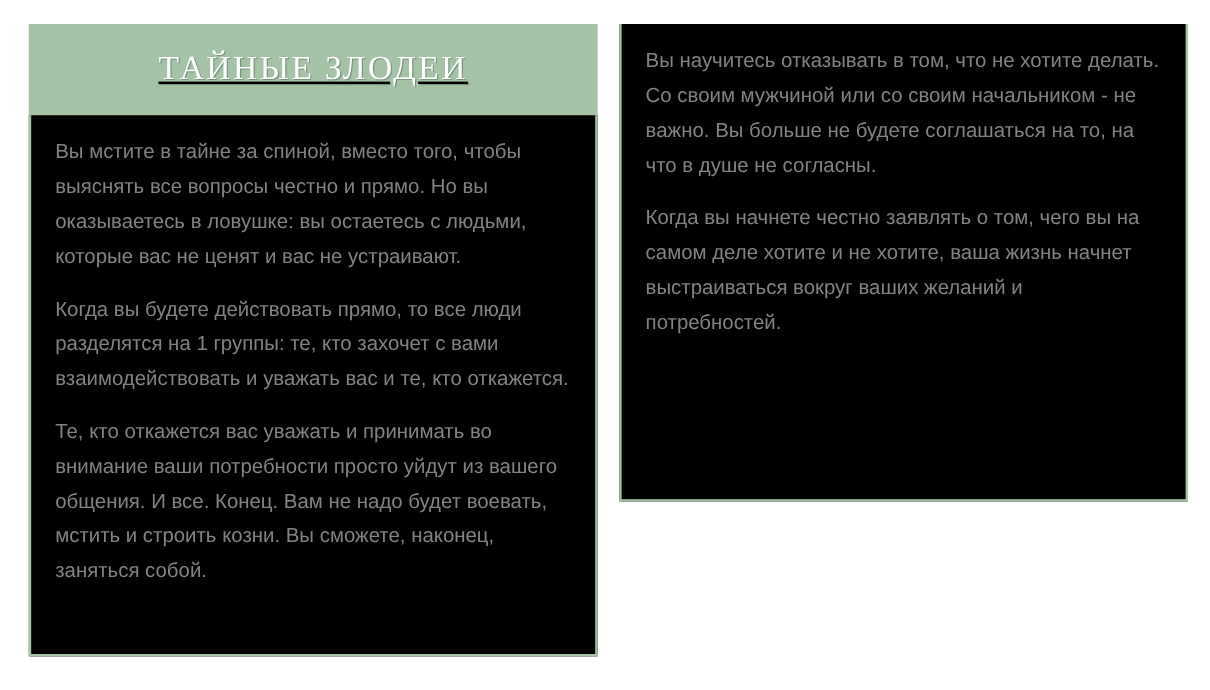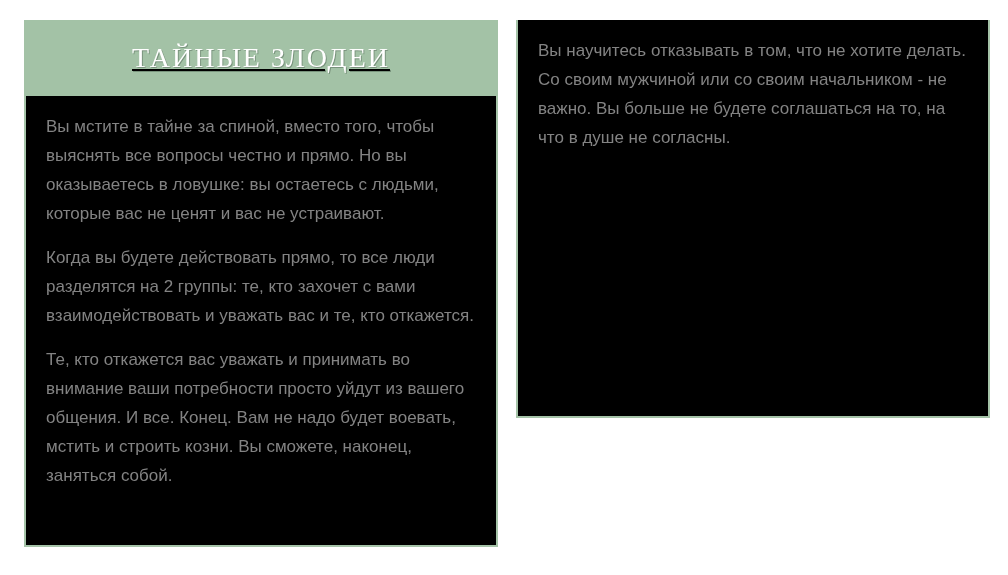--- a/index.html
+++ b/index.html
@@ -66,25 +66,26 @@
 
 <div class="page">
   <div class="cards-row">
 
     <section class="card">
       <header class="card-header">
         <h2 class="card-title">ТАЙНЫЕ ЗЛОДЕИ</h2>
       </header>
       <div class="card-body body-left">
         <p>Вы мстите в тайне за спиной, вместо того, чтобы выяснять все вопросы честно и прямо. Но вы оказываетесь в ловушке: вы остаетесь с людьми, которые вас не ценят и вас не устраивают.</p>
-        <p>Когда вы будете действовать прямо, то все люди разделятся на 2 группы: те, кто захочет с вами взаимодействовать и уважать вас и те, кто откажется.</p>
+        <p>Когда вы будете действовать прямо, то все люди разделятся на 1 группы: те, кто захочет с вами взаимодействовать и уважать вас и те, кто откажется.</p>
         <p>Те, кто откажется вас уважать и принимать во внимание ваши потребности просто уйдут из вашего общения. И все. Конец. Вам не надо будет воевать, мстить и строить козни. Вы сможете, наконец, заняться собой.</p>
       </div>
     </section>
 
     <section class="card">
       <div class="card-body body-right">
         <p>Вы научитесь отказывать в том, что не хотите делать. Со своим мужчиной или со своим начальником - не важно. Вы больше не будете соглашаться на то, на что в душе не согласны.</p>
+        <p>Когда вы начнете честно заявлять о том, чего вы на самом деле хотите и не хотите, ваша жизнь начнет выстраиваться вокруг ваших желаний и потребностей.</p>
       </div>
     </section>
 
   </div>
 </div>
 
 </body></html>

